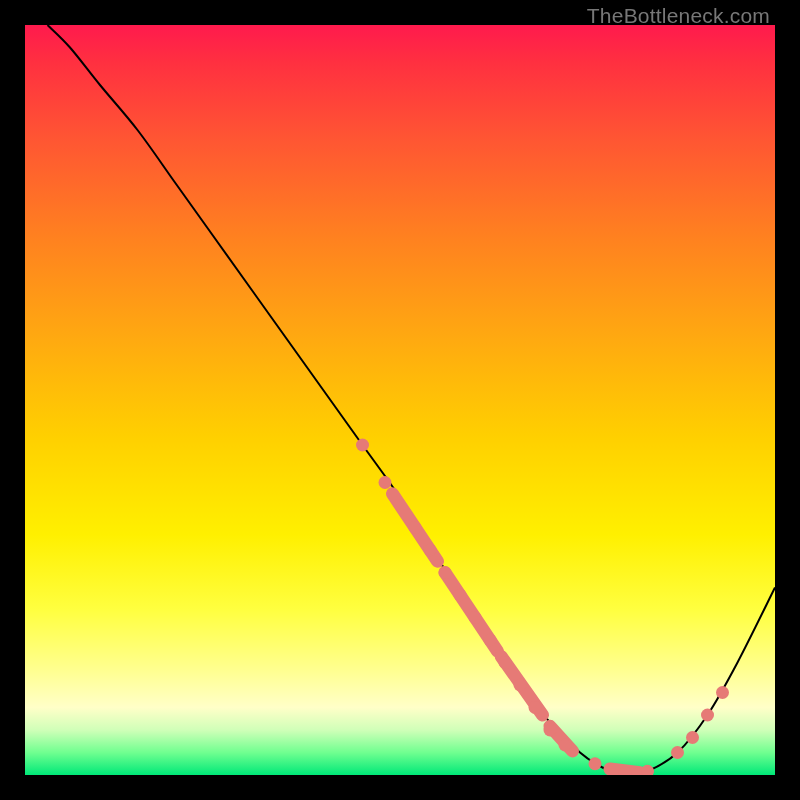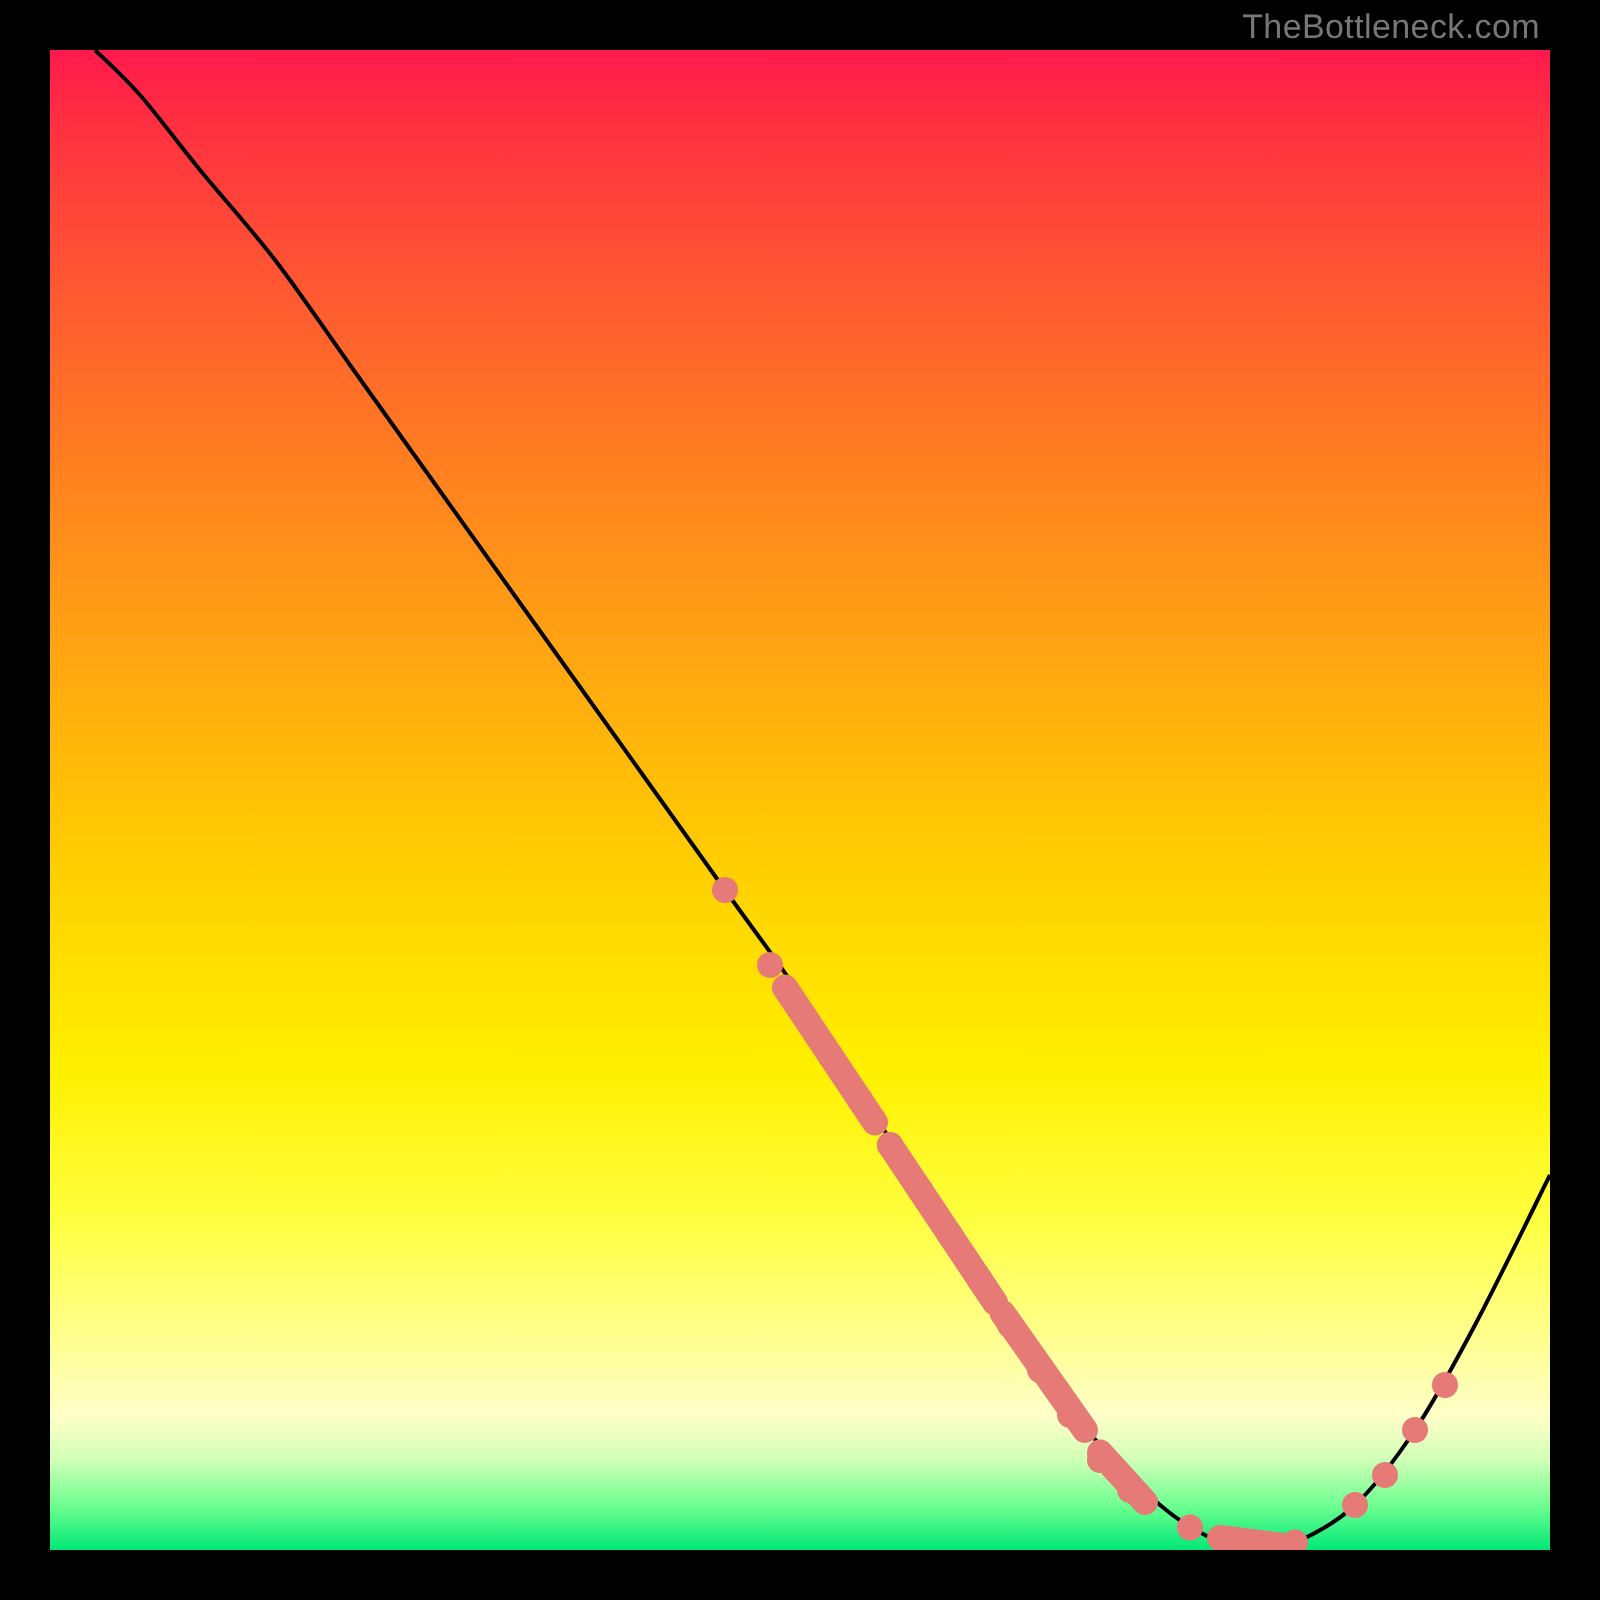--- a/index.html
+++ b/index.html
@@ -30,21 +30,21 @@
       #ffffc8 91%,
       #d0ffb8 94%,
       #70ff90 97%,
       #00e878 100%);
   }
   .watermark {
     position: absolute;
     top: 4px;
     right: 30px;
     color: #777;
-    font-size: 17px;
+    font-size: 21px;
     font-weight: 500;
     letter-spacing: 0.2px;
     user-select: none;
   }
   svg.overlay {
     position: absolute;
     left: 0;
     top: 0;
     width: 750px;
     height: 750px;

